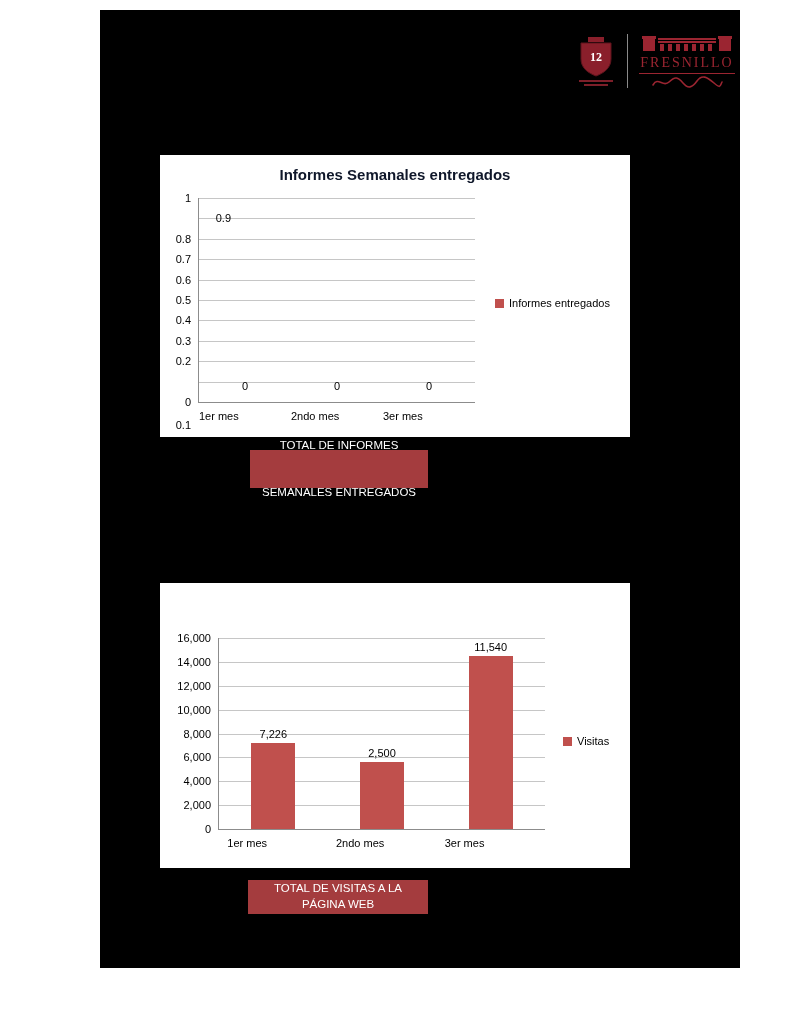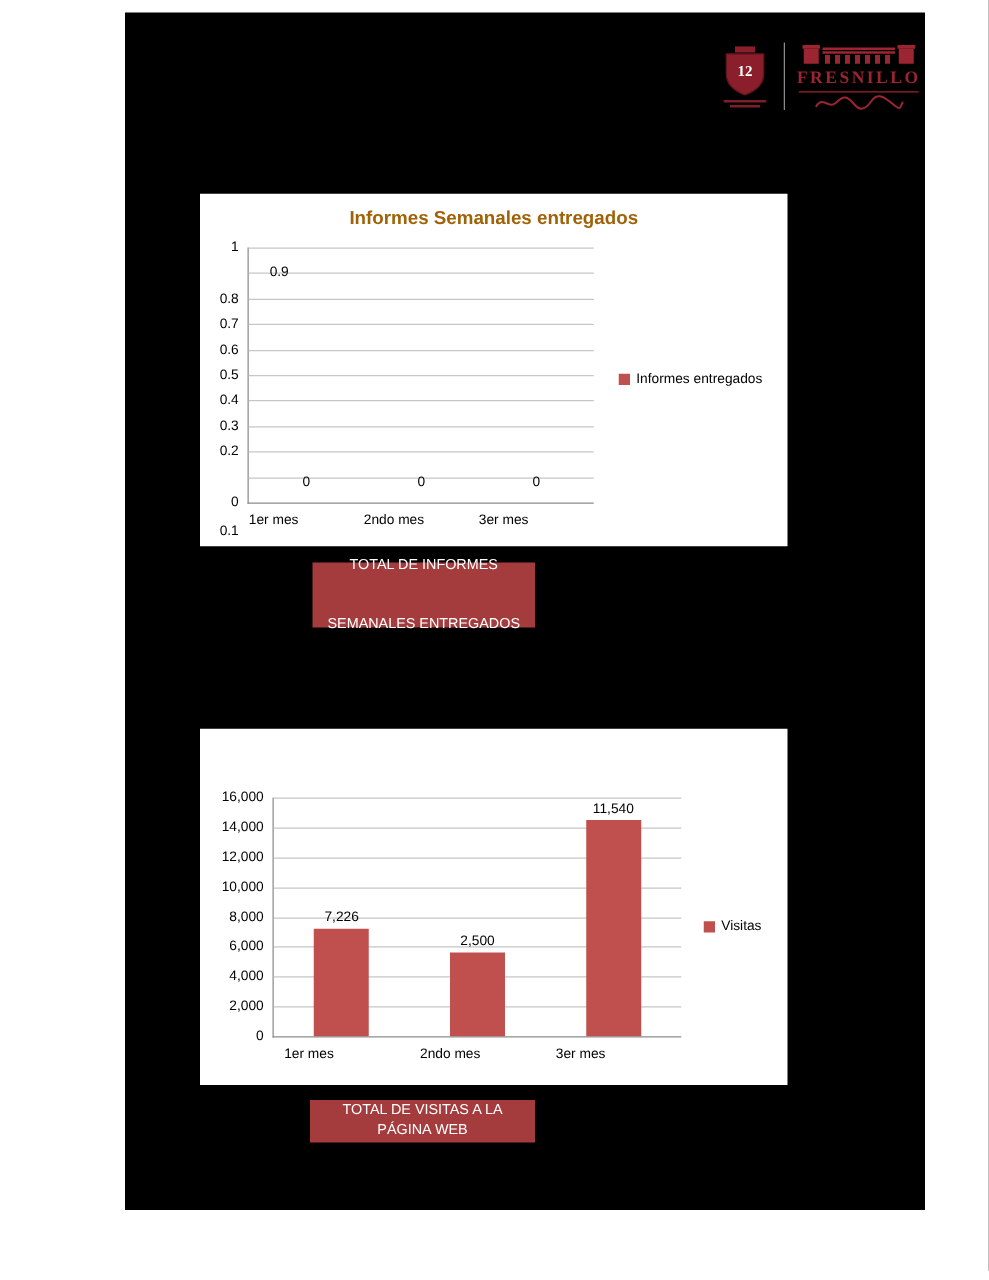--- a/index.html
+++ b/index.html
@@ -20,54 +20,54 @@
     position:absolute; top:14px; left:474px; width:164px; height:74px;
     display:flex; align-items:center; gap:9px;
   }
   .shield-wrap { display:flex; flex-direction:column; align-items:center; width:44px; }
   .shield-caption { margin-top:3px; display:flex; flex-direction:column; gap:2px; align-items:center; }
   .shield-caption span { display:block; width:34px; height:2px; background:#7d1f29; }
   .shield-caption span:last-child { width:24px; }
   .logo-divider { width:1px; height:54px; background:#8a8a8a; }
   .brand-wrap { display:flex; flex-direction:column; align-items:center; width:100px; }
   .brand-text {
-    font-family:"Liberation Serif", serif; font-weight:bold;
+    font-family:"Liberation Serif", serif; font-weight:normal;
     font-size:14px; letter-spacing:2px; color:#9b2531; margin-top:2px;
     white-space:nowrap;
   }
   .brand-rule { width:96px; height:1px; background:#9b2531; margin-top:2px; }
 
   
   .chart-panel { position:absolute; background:#ffffff; }
   .chart1 { left:60px; top:145px; width:470px; height:282px; }
   .chart2 { left:60px; top:573px; width:470px; height:285px; }
   .chart-title {
     position:absolute; top:11px; left:0; width:100%;
-    text-align:center; font-weight:bold; font-size:15px; color:#a16207;
+    text-align:center; font-weight:bold; font-size:15px; color:#0f172a;
   }
   .plot { position:absolute; border-left:1px solid #8c8c8c; border-bottom:1px solid #8c8c8c; }
   .chart1 .plot { left:38px; top:43px; width:277px; height:205px; }
   .chart2 .plot { left:58px; top:55px; width:327px; height:192px; }
   .gridline { position:absolute; left:0; right:0; height:0; border-top:1px solid #c6c6c6; }
   .bar { position:absolute; bottom:0; }
   .data-label { position:absolute; width:80px; text-align:center; font-size:11px; color:#000; }
   .tick-label { position:absolute; text-align:right; font-size:11px; color:#000; }
   .cat-label { position:absolute; width:90px; text-align:left; font-size:11px; color:#000; }
   .legend { position:absolute; display:flex; align-items:center; gap:5px; font-size:11px; color:#000;justify-content:flex-end; }
   .chart1 .legend { left:335px; top:142px; }
   .chart2 .legend { left:403px; top:152px; }
   .legend-swatch { width:9px; height:9px; background:#c0504d; display:inline-block; }
 
   
   .total-box {
     position:absolute; background:#a43c3e; color:#ffffff;
     display:flex; flex-direction:column; justify-content:center; align-items:center;
     font-size:11.5px; line-height:1.35; text-align:center;
   }
-  .total-box1 { left:150px; top:440px; width:178px; height:52px;gap:31px; }
+  .total-box1 { left:150px; top:440px; width:178px; height:38px;gap:31px; }
   .total-box2 { left:148px; top:870px; width:180px; height:34px; }
 </style>
 </head>
 <body>
 
 <div class="black-panel">
 
   <div class="logos">
     <div class="shield-wrap">
       <svg width="36" height="40" viewBox="0 0 36 40">

